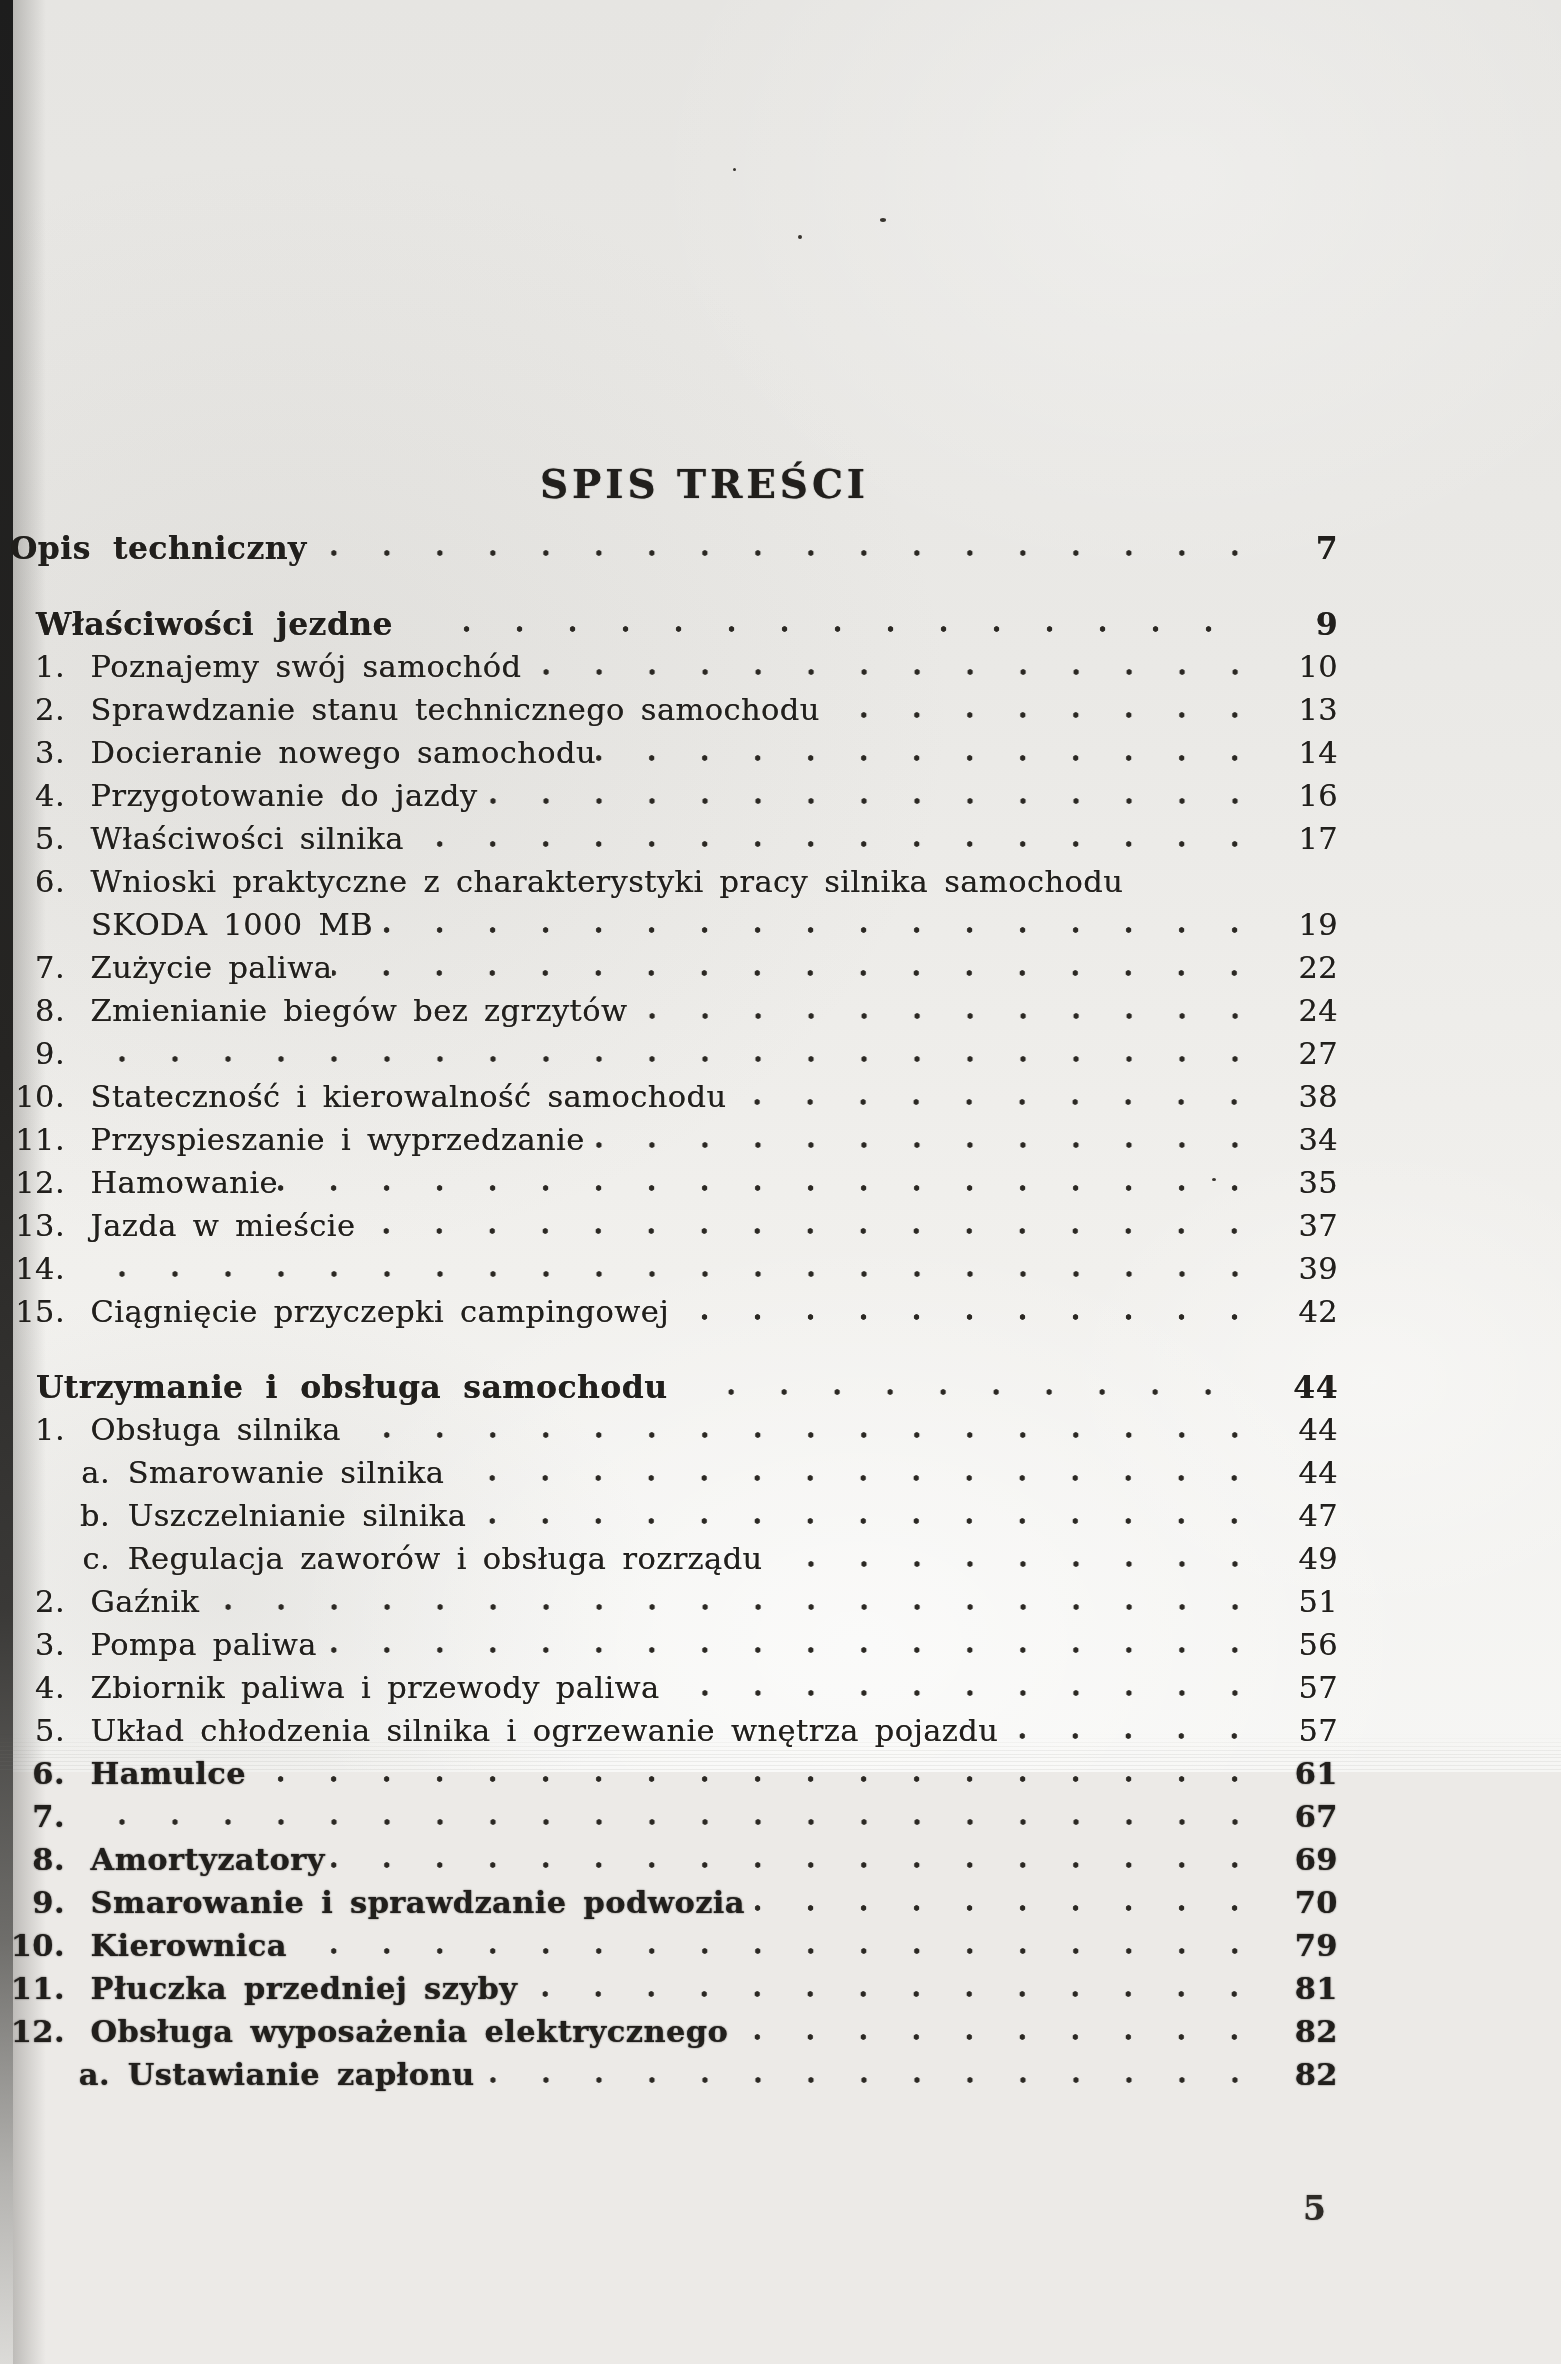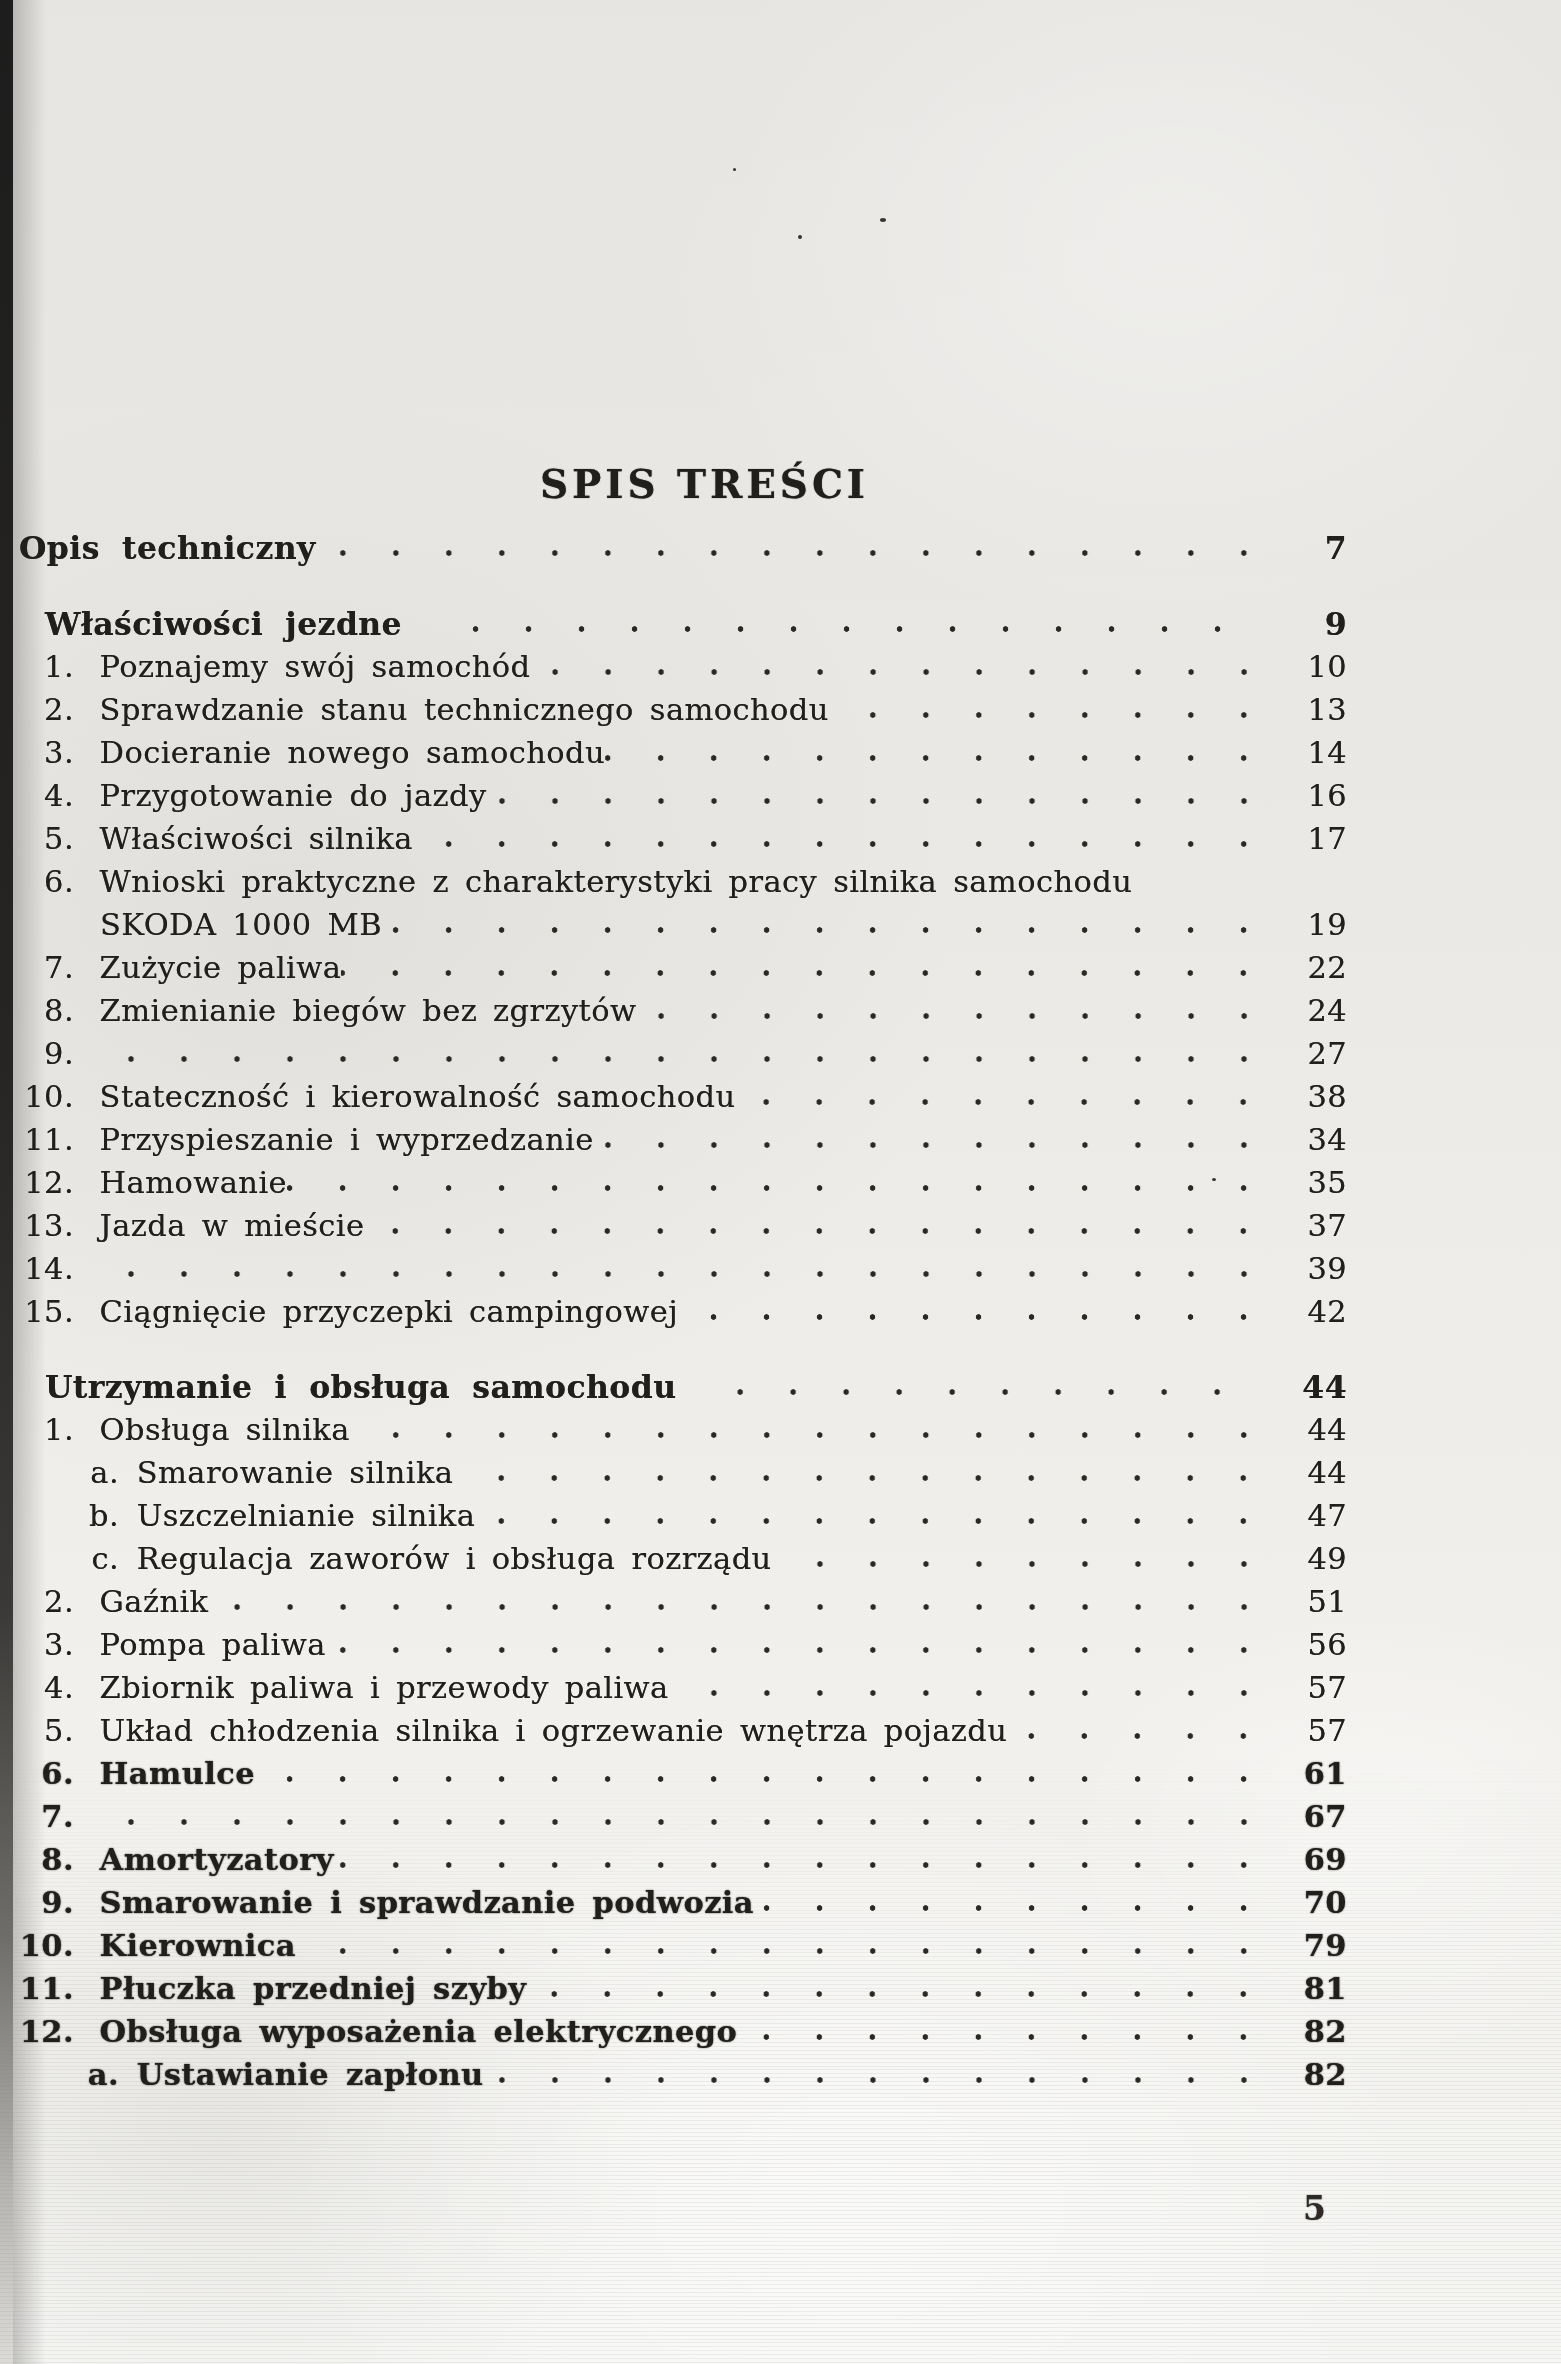--- a/index.html
+++ b/index.html
@@ -2,21 +2,21 @@
 <html lang="pl"><head>
 <meta charset="utf-8">
 <style>
   html,body{margin:0;padding:0;}
   body{
     width:1561px;height:2364px;overflow:hidden;
     font-family:"DejaVu Serif","Liberation Serif",serif;
     background:#eceae7;
   }
   #scan{
-    position:relative;width:1561px;height:2364px;
+    position:relative;width:1561px;height:1772px;
     color:#211f1c;
     background-color:#eae9e6;
     background-image:
       radial-gradient(887px 690px at 75% 10%, rgba(255,255,255,.30), transparent 60%),
       radial-gradient(1084px 887px at 18% 40%, rgba(175,173,168,.16), transparent 62%),
       radial-gradient(887px 640px at 55% 93%, rgba(255,255,255,.55), transparent 65%),
       radial-gradient(739px 512px at 14% 90%, rgba(185,183,178,.22), transparent 60%),
       radial-gradient(493px 374px at 88% 78%, rgba(255,255,255,.35), transparent 65%),
       linear-gradient(180deg,#e6e5e2 0%,#eae9e6 38%,#f1f0ed 72%,#f6f6f4 100%);
   }
@@ -43,21 +43,21 @@
   .s4{left:1212px;top:1178px;width:3.9px;height:3px;}
 
   .title{
     position:absolute;left:540px;top:461px;
     font-size:39px;font-weight:bold;letter-spacing:3.9px;
     text-shadow:0 0 1px rgba(25,23,20,.75);
     white-space:nowrap;
   }
 
   .toc{
-    position:absolute;left:19px;top:526px;width:1328px;
+    position:absolute;left:10px;top:526px;width:1328px;
   }
   .row{
     display:flex;align-items:baseline;
     height:43px;line-height:43px;
     font-size:30.5px;letter-spacing:0.4px;word-spacing:5.9px;
     text-shadow:0 0 0.6px rgba(32,30,26,.7);
     white-space:nowrap;
   }
   .row.gap{margin-top:32.5px;gap:26px;}
   .num{

